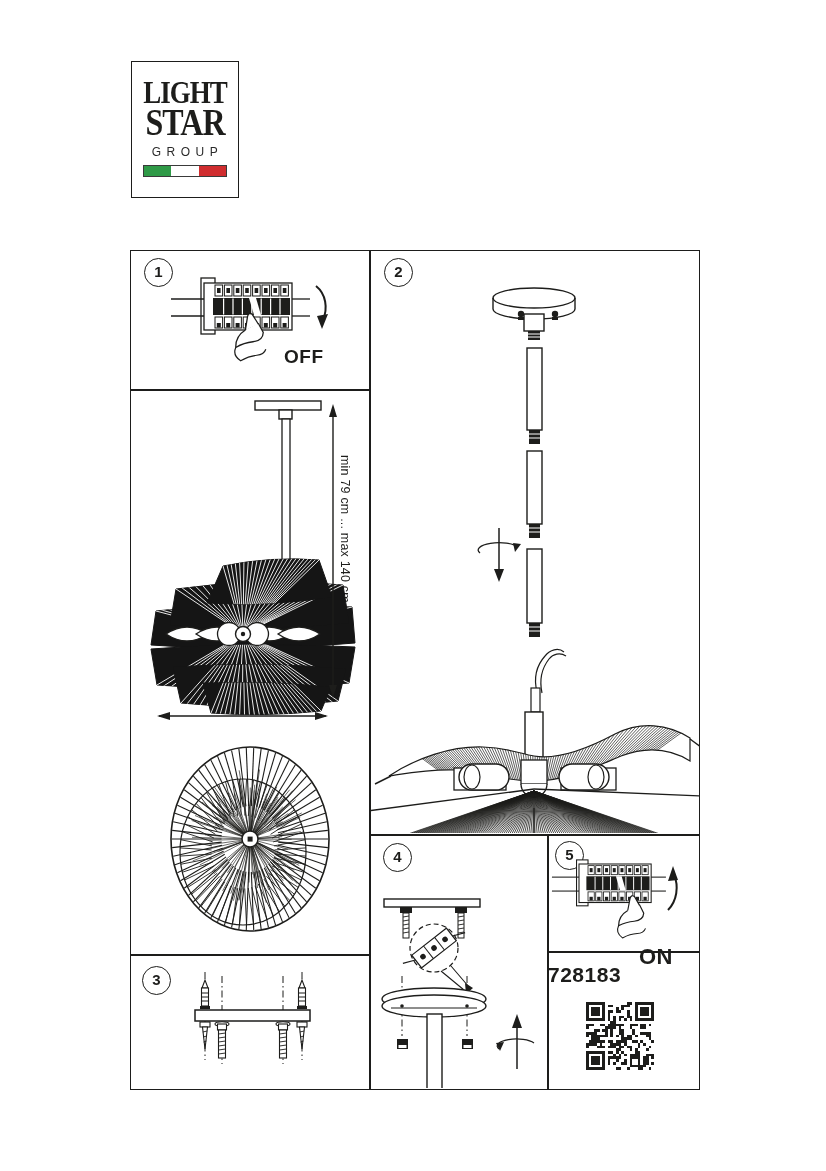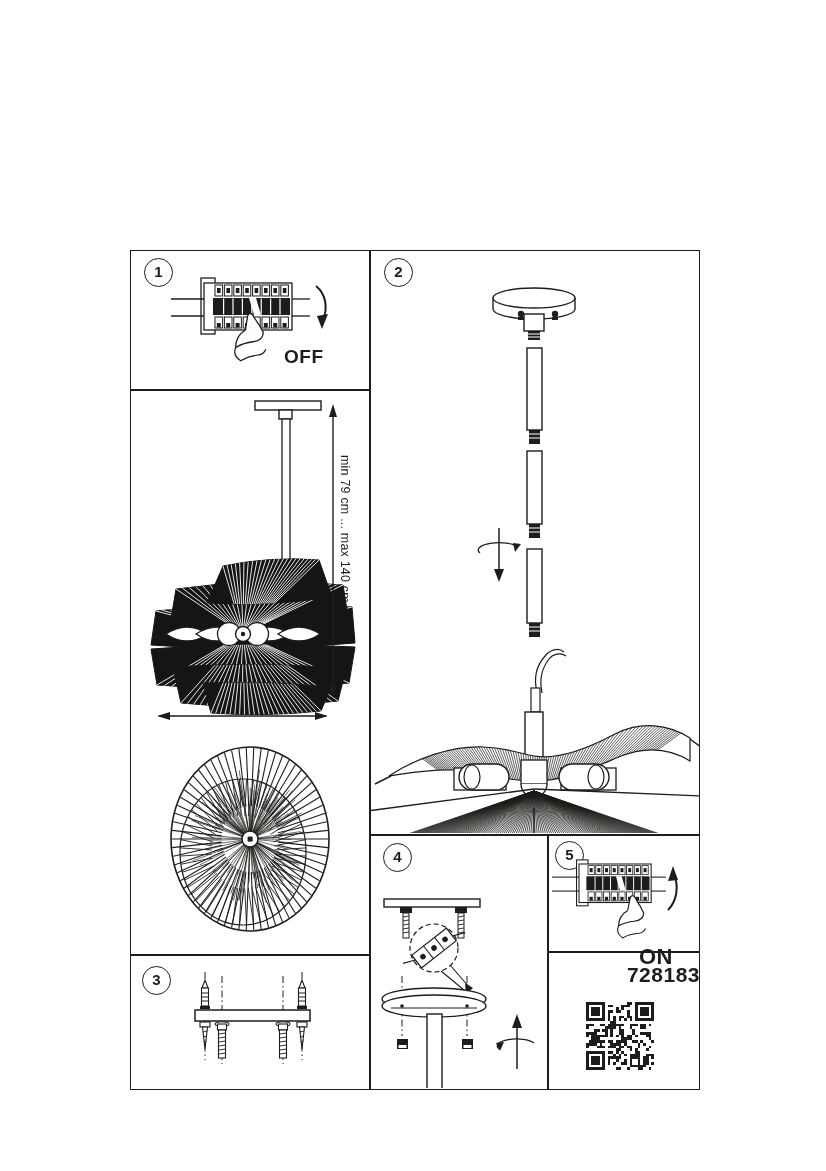--- a/index.html
+++ b/index.html
@@ -22,27 +22,37 @@
   .hdr-gap{height:30px}
   
   .box-border{position:absolute;border:1.6px solid #1d1d1b;box-sizing:border-box}
   .bline{position:absolute;background:#1d1d1b}
   
   .step-circle{position:absolute;width:27px;height:27px;border:1.6px solid #1d1d1b;border-radius:50%;
                background:#fff;font-size:15px;font-weight:700;text-align:center;line-height:26px;box-sizing:content-box}
   .switch-label{position:absolute;font-weight:800;font-size:19px;letter-spacing:.5px}
   .dim-v{position:absolute;writing-mode:vertical-rl;font-size:12.5px;letter-spacing:.2px}
   .dim-h{position:absolute;font-size:14px;text-align:center}
-  .article-num{position:absolute;font-size:21px;font-weight:700;text-align:right;letter-spacing:.5px}
+  .article-num{position:absolute;font-size:21px;font-weight:700;text-align:left;letter-spacing:.5px}
 </style>
 </head>
 <body>
 
 <div class="page">
 
+  <div class="logo-box">
+    <div class="logo-l1">LIGHT</div>
+    <div class="logo-l2">STAR</div>
+    <div class="logo-l3">GROUP</div>
+    <div class="logo-flag">
+      <div style="background: rgb(47, 154, 71);"></div>
+      <div style="background: rgb(255, 255, 255);"></div>
+      <div style="background: rgb(208, 45, 47);"></div>
+    </div>
+  </div>
 
 
   <div class="box-border" style="left:130px;top:250px;width:570px;height:840px"></div>
   <div class="bline" style="left:369px;top:250px;width:1.6px;height:840px"></div>
   <div class="bline" style="left:130px;top:389px;width:240px;height:1.6px"></div>
   <div class="bline" style="left:130px;top:954px;width:240px;height:1.6px"></div>
   <div class="bline" style="left:369px;top:834px;width:331px;height:1.6px"></div>
   <div class="bline" style="left:547px;top:834px;width:1.6px;height:256px"></div>
   <div class="bline" style="left:547px;top:951px;width:153px;height:1.6px"></div>
 

